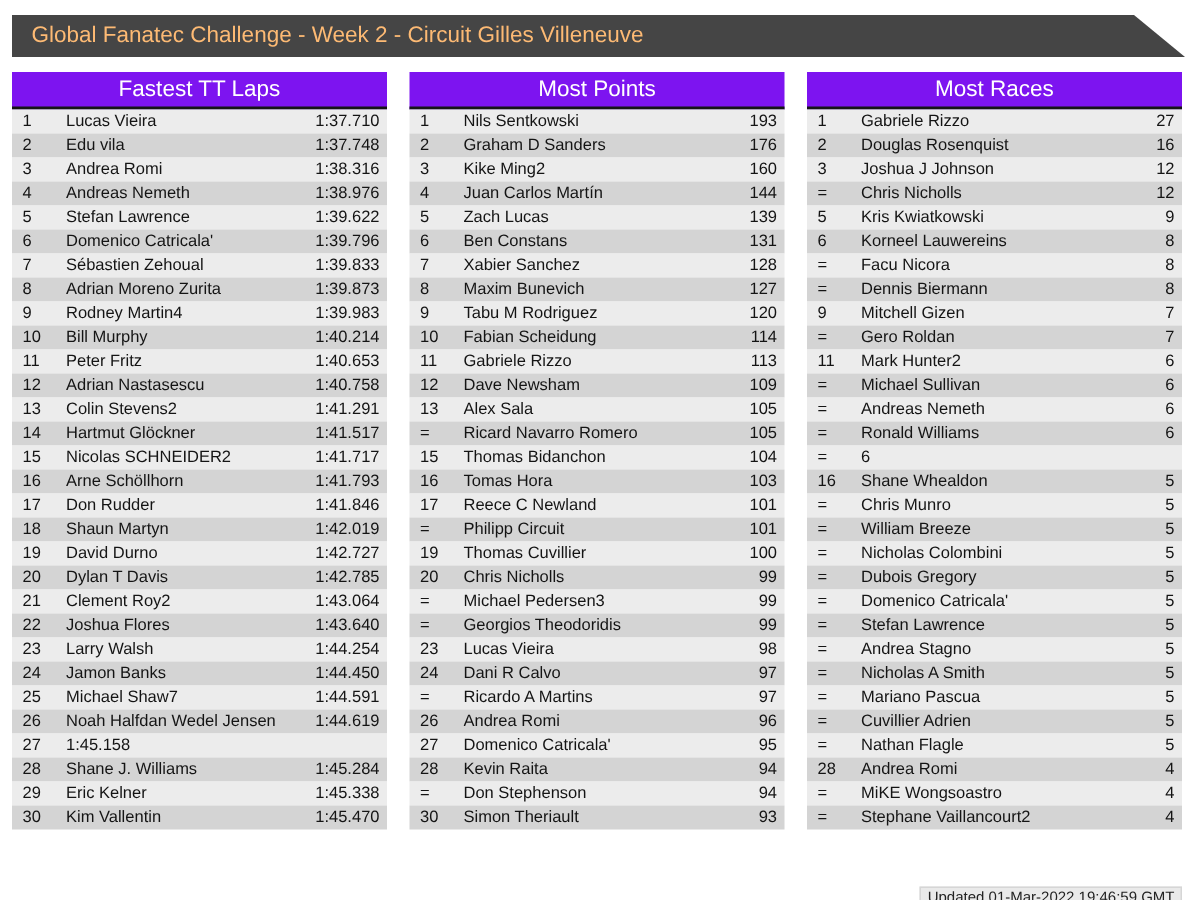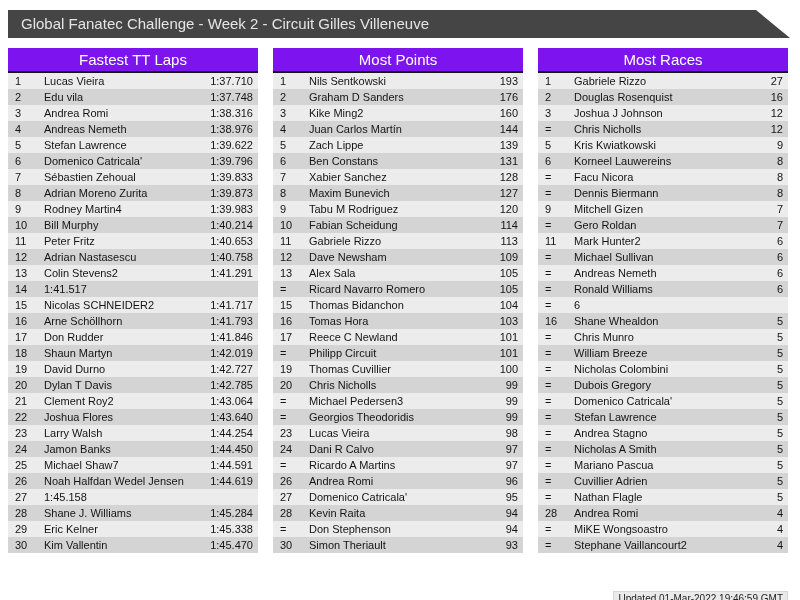--- a/index.html
+++ b/index.html
@@ -4,21 +4,21 @@
 <style>
   * { margin: 0; padding: 0; box-sizing: border-box; }
   html, body { width: 800px; height: 600px; background: #ffffff; overflow: hidden; }
   body { font-family: "Liberation Sans", "DejaVu Sans", sans-serif; position: relative; }
 
   .title-banner {
     position: absolute;
     left: 8px; top: 10px;
     width: 782px; height: 28px;
     background: #454545;
-    color: #e5e5e5;
+    color: #fdba74;
     font-size: 15px;
     line-height: 28px;
     padding-left: 13px;
     clip-path: polygon(0 0, calc(100% - 34px) 0, 100% 100%, 0 100%);
     white-space: nowrap;
   }
 
   .tables-wrap {
     position: absolute;
     left: 8px; top: 48px;
@@ -136,20 +136,21 @@
           <span class="cell-name">Adrian Nastasescu</span>
           <span class="cell-value">1:40.758</span>
         </div>
         <div class="board-row">
           <span class="cell-rank">13</span>
           <span class="cell-name">Colin Stevens2</span>
           <span class="cell-value">1:41.291</span>
         </div>
         <div class="board-row">
           <span class="cell-rank">14</span>
+          <span class="cell-name">Hartmut Glöckner</span>
           <span class="cell-value">1:41.517</span>
         </div>
         <div class="board-row">
           <span class="cell-rank">15</span>
           <span class="cell-name">Nicolas SCHNEIDER2</span>
           <span class="cell-value">1:41.717</span>
         </div>
         <div class="board-row">
           <span class="cell-rank">16</span>
           <span class="cell-name">Arne Schöllhorn</span>
@@ -244,21 +245,21 @@
           <span class="cell-name">Kike Ming2</span>
           <span class="cell-value">160</span>
         </div>
         <div class="board-row">
           <span class="cell-rank">4</span>
           <span class="cell-name">Juan Carlos Martín</span>
           <span class="cell-value">144</span>
         </div>
         <div class="board-row">
           <span class="cell-rank">5</span>
-          <span class="cell-name">Zach Lippe</span>
+          <span class="cell-name">Zach Lucas</span>
           <span class="cell-value">139</span>
         </div>
         <div class="board-row">
           <span class="cell-rank">6</span>
           <span class="cell-name">Ben Constans</span>
           <span class="cell-value">131</span>
         </div>
         <div class="board-row">
           <span class="cell-rank">7</span>
           <span class="cell-name">Xabier Sanchez</span>

